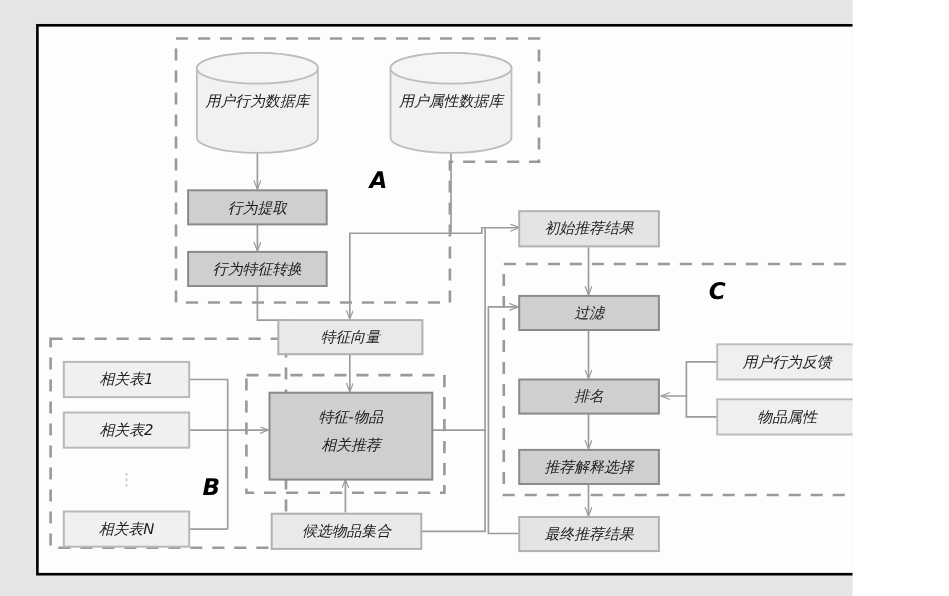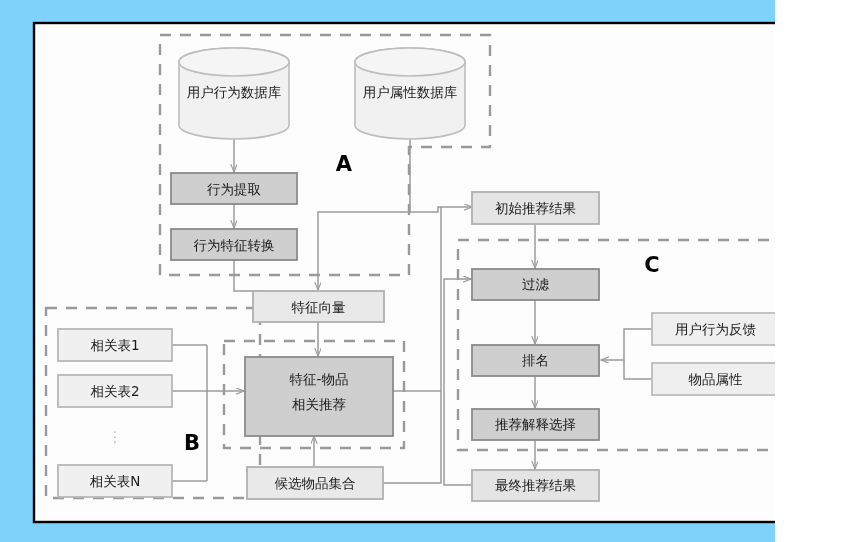--- a/index.html
+++ b/index.html
@@ -7,22 +7,23 @@
     padding: 0;
     background: #ffffff;
   }
   body {
     font-family: "DejaVu Sans", "Liberation Sans", sans-serif;
   }
   #canvas {
     position: relative;
     width: 775px;
     height: 542px;
-    background: #7dd3fc;
+    background: #e5e5e5;
     overflow: hidden;
+    font-style: italic;
   }
   #canvas svg {
     position: absolute;
     left: 0;
     top: 0;
   }
   .node-label {
     font-family: "DejaVu Sans", "Liberation Sans", sans-serif;
     fill: #1b1b1b;
     text-anchor: middle;

